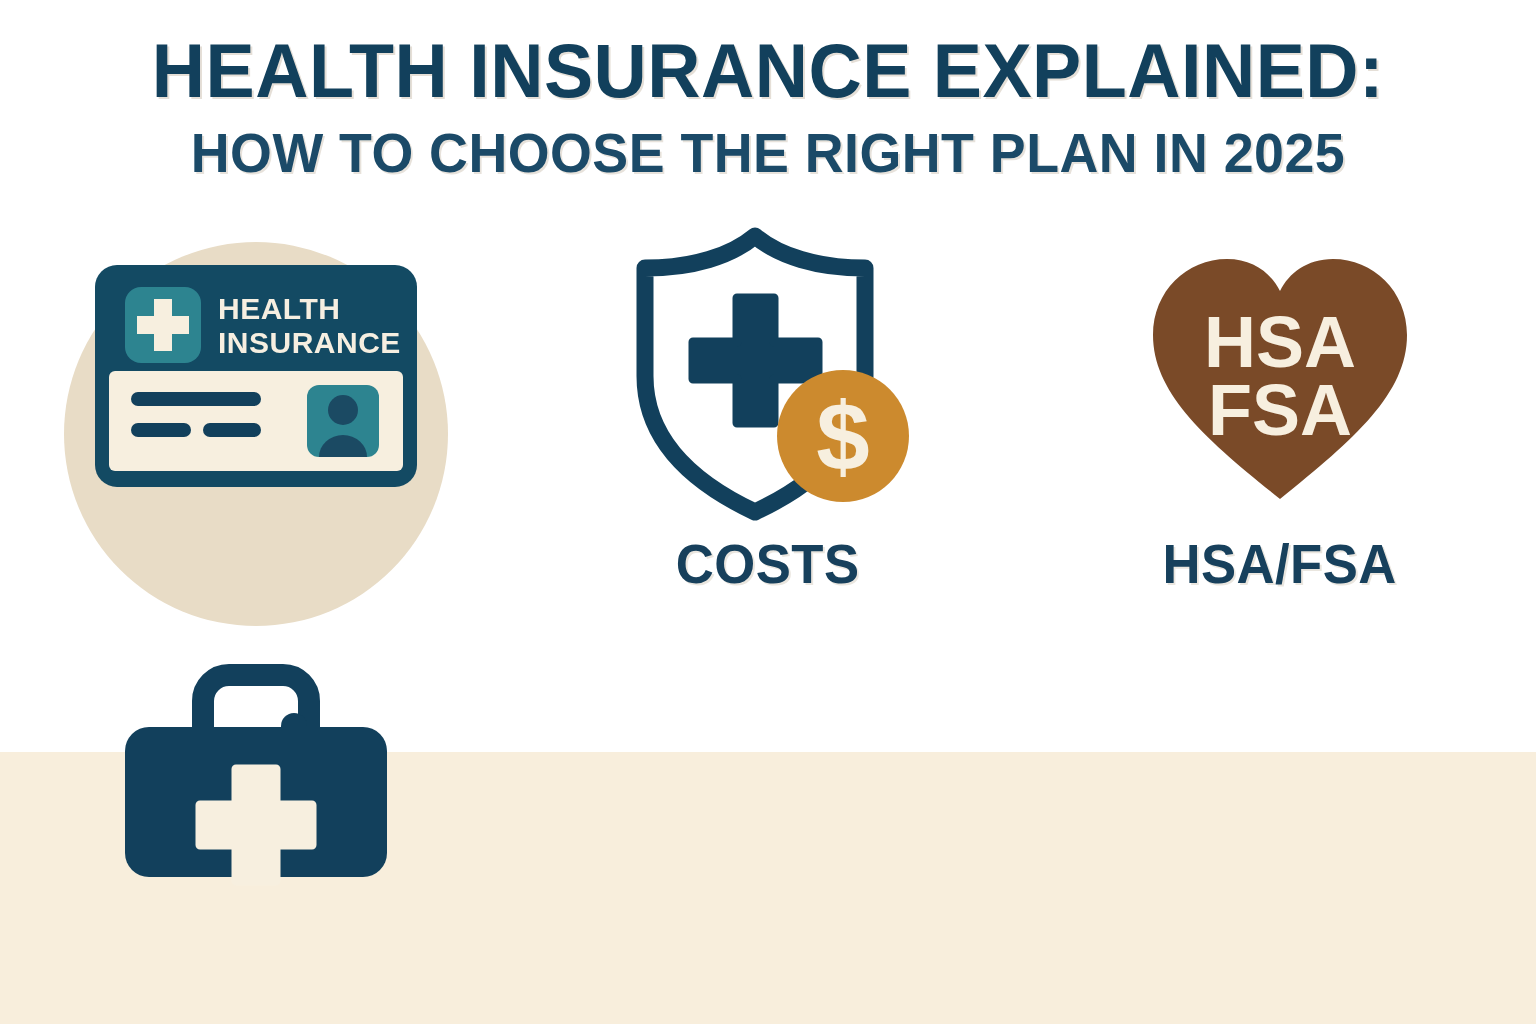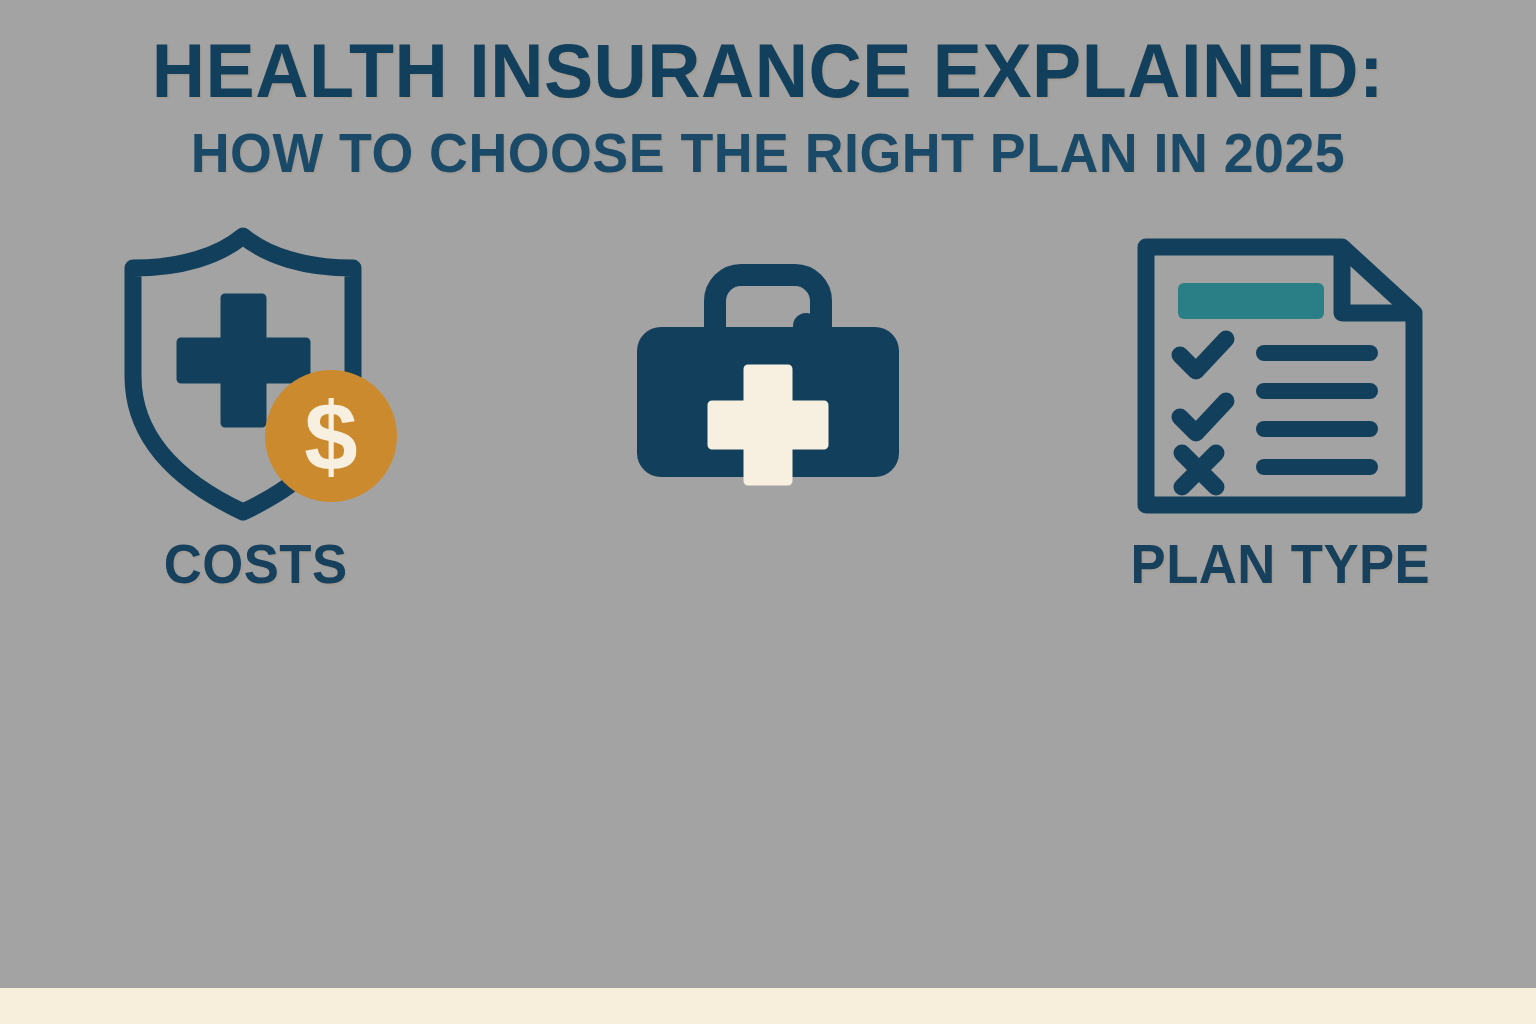--- a/index.html
+++ b/index.html
@@ -11,22 +11,22 @@
     width: 1536px;
     height: 1024px;
     overflow: hidden;
     background: #f8eedc;
     font-family: "Liberation Sans", sans-serif;
   }
 
   #poster {
     position: relative;
     width: 1536px;
-    height: 988px;
-    background: #a3a3a3;
+    height: 752px;
+    background: #ffffff;
   }
 
   
   .title-block {
     position: absolute;
     top: 34px;
     left: 0;
     width: 1536px;
     text-align: center;
   }
@@ -131,20 +131,46 @@
 <div id="poster">
 
   <div class="title-block">
     <div class="title-main">HEALTH INSURANCE EXPLAINED:</div>
     <div class="title-sub">HOW TO CHOOSE THE RIGHT PLAN IN 2025</div>
   </div>
 
   <div class="grid">
 
 
+    <div class="cell">
+      <div class="card-backdrop"></div>
+      <div class="icon-wrap card-holder">
+        <svg width="330" height="230" viewBox="0 0 330 230">
+
+          <rect x="4" y="4" width="322" height="222" rx="22" ry="22" fill="#134a63"></rect>
+
+          <rect x="18" y="110" width="294" height="100" rx="6" ry="6" fill="#f7efdf"></rect>
+
+          <rect x="34" y="26" width="76" height="76" rx="16" ry="16" fill="#2d8490"></rect>
+          <path d="M63 38 h18 v17 h17 v18 h-17 v17 h-18 v-17 h-17 v-18 h17 z" fill="#f7efdf"></path>
+
+          <text class="card-title" x="127" y="58">HEALTH</text>
+          <text class="card-title" x="127" y="92">INSURANCE</text>
+
+          <rect x="40" y="131" width="130" height="14" rx="7" fill="#12405c"></rect>
+          <rect x="40" y="162" width="60" height="14" rx="7" fill="#12405c"></rect>
+          <rect x="112" y="162" width="58" height="14" rx="7" fill="#12405c"></rect>
+
+          <rect x="216" y="124" width="72" height="72" rx="12" ry="12" fill="#2d8490"></rect>
+          <circle cx="252" cy="149" r="15" fill="#1b4a63"></circle>
+          <path d="M228 196 a24 22 0 0 1 48 0 z" fill="#1b4a63"></path>
+        </svg>
+      </div>
+      <div class="cell-label blank"></div>
+    </div>
 
     <div class="cell">
       <div class="icon-wrap">
         <svg width="290" height="300" viewBox="0 0 290 300">
 
           <path d="M22 42
                    C 70 42 108 30 132 10
                    C 156 30 194 42 242 42
                    L 242 150
                    C 242 212 198 255 132 286
@@ -153,54 +179,48 @@
 
           <path d="M114 72 h37 v44 h44 v37 h-44 v44 h-37 v-44 h-44 v-37 h44 z" fill="#12405c" stroke="#12405c" stroke-width="9" stroke-linejoin="round"></path>
 
           <circle cx="220" cy="210" r="66" fill="#cc8a2e"></circle>
           <text x="220" y="244" text-anchor="middle" font-family="Liberation Sans, sans-serif" font-size="96" font-weight="700" fill="#f7efdf">$</text>
         </svg>
       </div>
       <div class="cell-label">COSTS</div>
     </div>
 
+    <div class="cell">
+      <div class="icon-wrap">
+        <svg width="270" height="270" viewBox="0 0 270 270">
+          <path d="M135 258
+                   C 60 198 8 152 8 94
+                   C 8 50 42 18 82 18
+                   C 108 18 126 32 135 50
+                   C 144 32 162 18 188 18
+                   C 228 18 262 50 262 94
+                   C 262 152 210 198 135 258 Z" fill="#7a4a28"></path>
+          <text class="heart-text" x="135" y="126" text-anchor="middle" font-size="72">HSA</text>
+          <text class="heart-text" x="135" y="194" text-anchor="middle" font-size="72">FSA</text>
+        </svg>
+      </div>
+      <div class="cell-label">HSA/FSA</div>
+    </div>
 
     <div class="cell">
       <div class="icon-wrap">
         <svg width="290" height="230" viewBox="0 0 290 230">
 
           <path d="M92 74 V40 a26 26 0 0 1 26 -26 h54 a26 26 0 0 1 26 26 V74" fill="none" stroke="#12405c" stroke-width="22" stroke-linecap="round"></path>
 
           <rect x="170" y="52" width="26" height="28" rx="13" fill="#12405c"></rect>
 
           <rect x="14" y="66" width="262" height="150" rx="24" ry="24" fill="#12405c"></rect>
 
           <path d="M125 108 h40 v36 h36 v40 h-36 v36 h-40 v-36 h-36 v-40 h36 z" fill="#f7efdf" stroke="#f7efdf" stroke-width="9" stroke-linejoin="round"></path>
         </svg>
       </div>
       <div class="cell-label blank"></div>
     </div>
 
-    <div class="cell">
-      <div class="icon-wrap">
-        <svg width="300" height="290" viewBox="0 0 300 290">
-
-          <path d="M16 16 H212 L284 82 V274 H16 Z" fill="none" stroke="#12405c" stroke-width="17" stroke-linejoin="round"></path>
-          <path d="M212 16 V82 H284" fill="none" stroke="#12405c" stroke-width="17" stroke-linejoin="round"></path>
-
-          <rect x="48" y="52" width="146" height="36" rx="6" ry="6" fill="#2a7f86"></rect>
-
-          <path d="M50 124 l16 16 l30 -32" fill="none" stroke="#12405c" stroke-width="17" stroke-linecap="round" stroke-linejoin="round"></path>
-          <rect x="126" y="114" width="122" height="16" rx="8" fill="#12405c"></rect>
-          <rect x="126" y="152" width="122" height="16" rx="8" fill="#12405c"></rect>
-
-          <path d="M50 186 l16 16 l30 -32" fill="none" stroke="#12405c" stroke-width="17" stroke-linecap="round" stroke-linejoin="round"></path>
-          <rect x="126" y="190" width="122" height="16" rx="8" fill="#12405c"></rect>
-
-          <path d="M52 222 l34 34 M86 222 l-34 34" fill="none" stroke="#12405c" stroke-width="17" stroke-linecap="round"></path>
-          <rect x="126" y="228" width="122" height="16" rx="8" fill="#12405c"></rect>
-        </svg>
-      </div>
-      <div class="cell-label">PLAN TYPE</div>
-    </div>
 
   </div>
 </div>
 
 </body></html>

